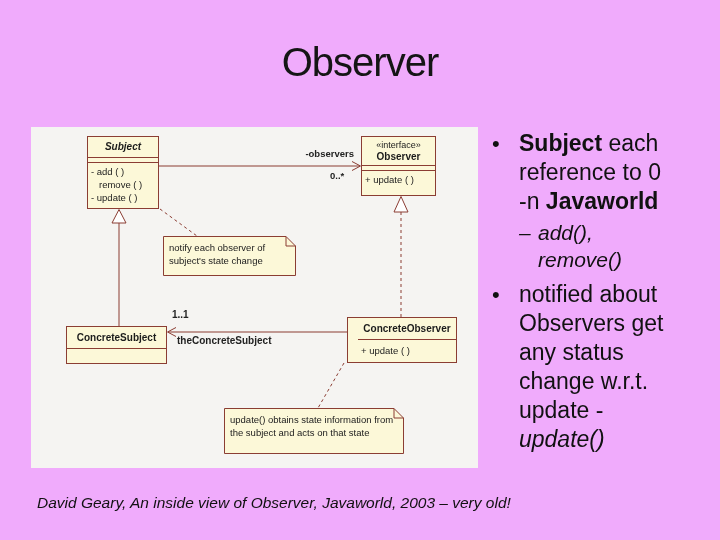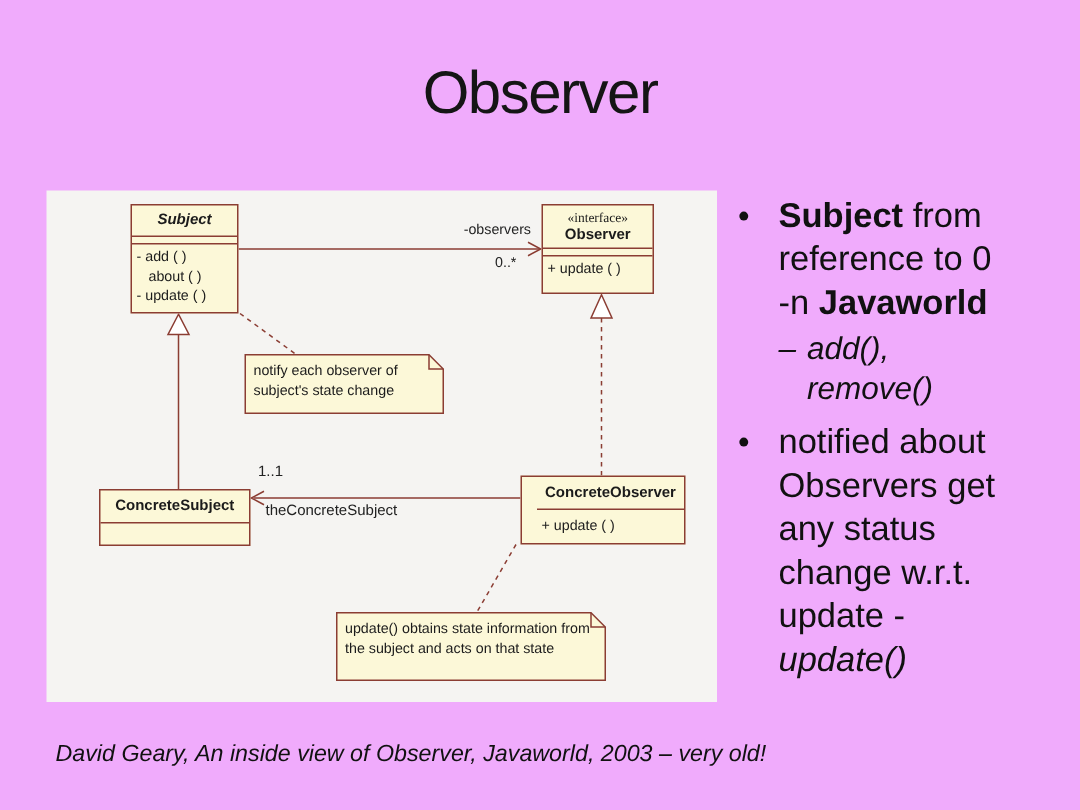--- a/index.html
+++ b/index.html
@@ -13,38 +13,38 @@
   
   .diagram{position:absolute;left:31px;top:127px;width:447px;height:341px;
     background:#f5f4f2;font-family:"Liberation Sans",sans-serif;}
   .wires{position:absolute;left:0;top:0;}
 
   
   .uml{position:absolute;background:#fcf8d8;border:1px solid #8b3d33;box-sizing:border-box;
     color:#1b1b1b;font-size:9.5px;}
   .uml .t{text-align:center;font-weight:bold;border-bottom:1px solid #8b3d33;line-height:20px;font-size:10px;}
   .uml .t.ital{font-style:italic;}
-  .uml .stereo{display:block;font-weight:normal;font-size:9px;line-height:11px;padding-top:3px;font-family:Liberation Serif, serif;}
+  .uml .stereo{display:block;font-weight:normal;font-size:9px;line-height:11px;padding-top:3px;}
   .uml .iname{display:block;line-height:12px;padding-bottom:2px;}
   .uml .attrs{height:4px;border-bottom:1px solid #8b3d33;}
   .uml .m{padding:2px 3px 0 3px;}
   .uml .m div{line-height:13px;white-space:pre;}
   .uml .m .ind{padding-left:8px;}
 
   #box-subject{left:56px;top:9px;width:72px;height:73px;}
   #box-observer{left:330px;top:9px;width:75px;height:60px;}
   #box-observer .t{line-height:normal;}
   #box-csubject{left:35px;top:199px;width:101px;height:38px;}
   #box-csubject .t{line-height:21px;}
   #box-cobserver{left:316px;top:190px;width:110px;height:46px;padding-left:10px;}
   #box-cobserver .t{line-height:21px;}
   #box-cobserver .m{padding-top:4px;}
 
   
-  .lbl{position:absolute;font-size:9.5px;color:#222;white-space:nowrap;}
+  .lbl{position:absolute;font-size:9.5px;color:#222;white-space:nowrap;font-weight:bold;}
   #lbl-observers{left:271px;top:21px;width:52px;text-align:right;}
   #lbl-mult-obs{left:299px;top:43px;}
   #lbl-mult-sub{left:141px;top:182px;font-size:10px;}
   #lbl-role-sub{left:146px;top:208px;font-size:10px;}
 
   
   .note-text{position:absolute;font-size:9.5px;line-height:13px;color:#1b1b1b;}
   #note1-text{left:138px;top:114px;width:120px;}
   #note2-text{left:199px;top:286px;width:168px;}
 
@@ -91,21 +91,21 @@
       <path d="M255,109.5 L255,119 L264.5,119" fill="none" stroke="#8b3d33" stroke-width="1"></path>
       <polygon points="193.5,281.5 363,281.5 372.5,291 372.5,326.5 193.5,326.5" fill="#fcf8d8" stroke="#8b3d33" stroke-width="1"></polygon>
       <path d="M363,281.5 L363,291 L372.5,291" fill="none" stroke="#8b3d33" stroke-width="1"></path>
     </svg>
 
     <div class="uml" id="box-subject">
       <div class="t ital">Subject</div>
       <div class="attrs"></div>
       <div class="m">
         <div>- add ( )</div>
-        <div class="ind">about ( )</div>
+        <div class="ind">remove ( )</div>
         <div>- update ( )</div>
       </div>
     </div>
 
     <div class="uml" id="box-observer">
       <div class="t">
         <span class="stereo">«interface»</span>
         <span class="iname">Observer</span>
       </div>
       <div class="attrs"></div>
@@ -132,21 +132,21 @@
     <div class="lbl" id="lbl-role-sub">theConcreteSubject</div>
 
     <div class="note-text" id="note1-text">notify each observer of subject's state change</div>
     <div class="note-text" id="note2-text">update() obtains state information from the subject and acts on that state</div>
   </div>
 
   <div class="content">
     <div class="brow">
       <span class="bglyph">•</span>
       <span class="btext">
-        <div><span class="bold">Subject</span><span> from</span></div>
+        <div><span class="bold">Subject</span><span> each</span></div>
         <div>reference to 0</div>
         <div><span>-n </span><span class="bold">Javaworld</span></div>
       </span>
     </div>
 
     <div class="sub">
       <span class="dash">–</span>
       <span>
         <div>add(),</div>
         <div>remove()</div>

